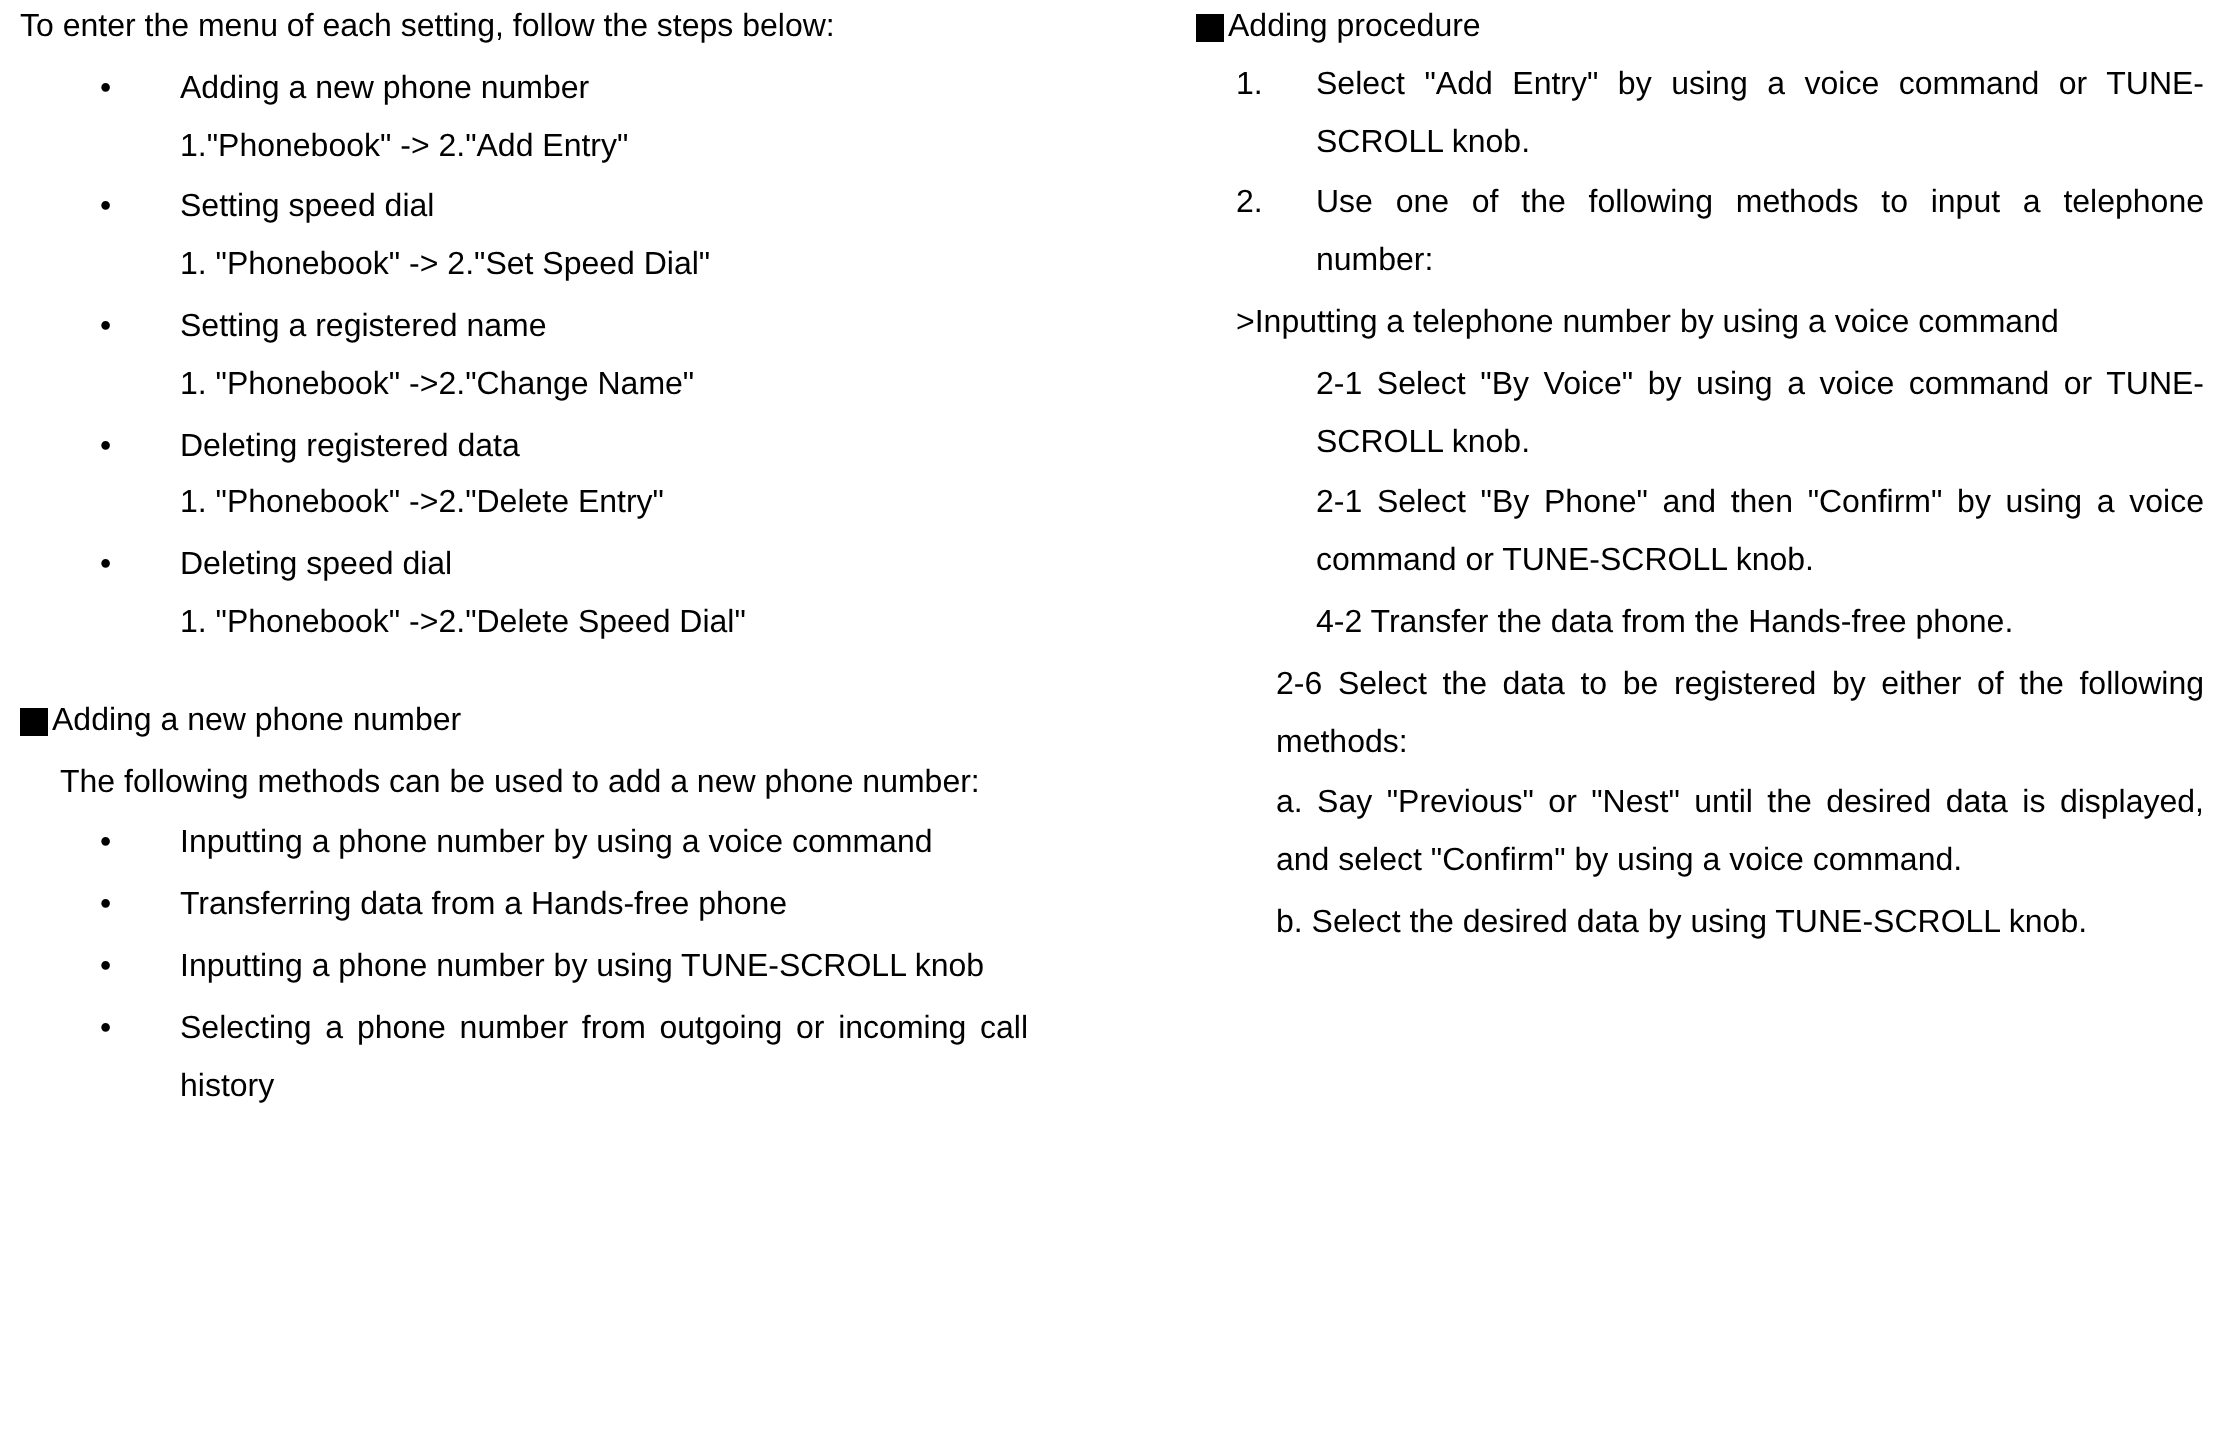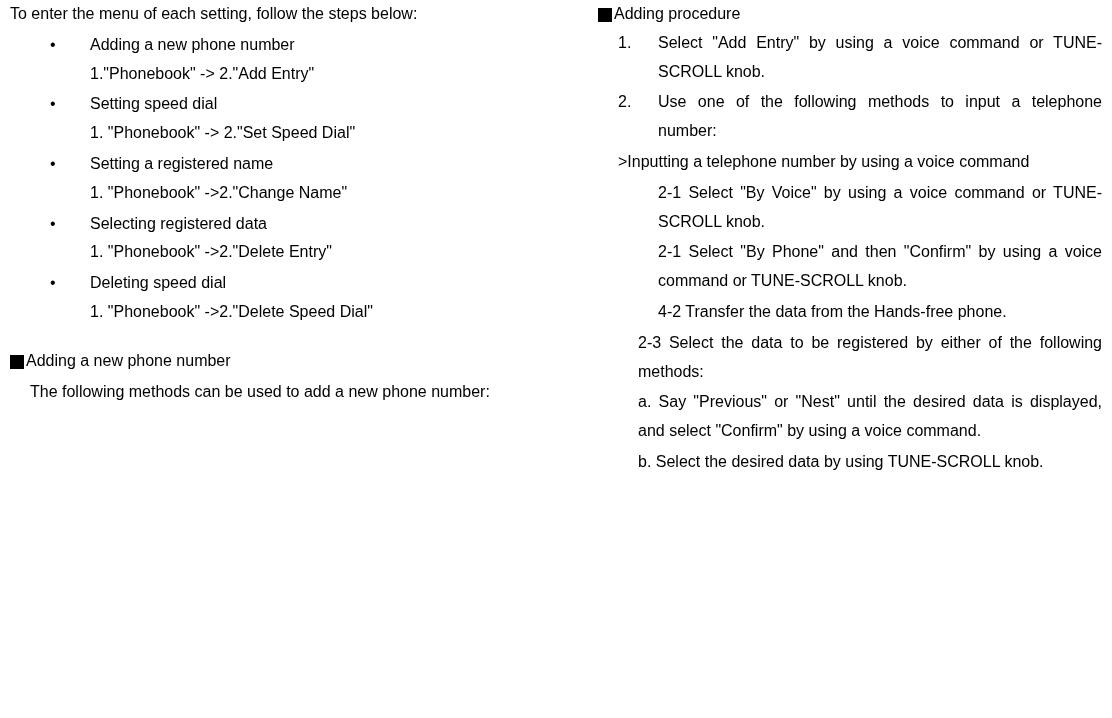--- a/index.html
+++ b/index.html
@@ -112,44 +112,50 @@
       </li>
       <li>
         <span>Setting speed dial</span>
         <span class="sub-step">1. "Phonebook" -&gt; 2."Set Speed Dial"</span>
       </li>
       <li>
         <span>Setting a registered name</span>
         <span class="sub-step">1. "Phonebook" -&gt;2."Change Name"</span>
       </li>
       <li>
-        <span>Selecting registered data</span>
+        <span>Deleting registered data</span>
         <span class="sub-step">1. "Phonebook" -&gt;2."Delete Entry"</span>
       </li>
       <li>
         <span>Deleting speed dial</span>
         <span class="sub-step">1. "Phonebook" -&gt;2."Delete Speed Dial"</span>
       </li>
     </ul>
 
     <p class="section-title">
       <span class="black-square"></span><span>Adding a new phone number</span>
     </p>
     <p class="section-desc justify">The following methods can be used to add a new phone number:</p>
+    <ul class="bullet-list">
+      <li class="justify">Inputting a phone number by using a voice command</li>
+      <li>Transferring data from a Hands-free phone</li>
+      <li class="justify">Inputting a phone number by using TUNE-SCROLL knob</li>
+      <li class="justify">Selecting a phone number from outgoing or incoming call history</li>
+    </ul>
   </div>
 
   <div class="column right-col">
     <p>
       <span class="black-square"></span><span>Adding procedure</span>
     </p>
     <ol class="numbered">
       <li><span class="num">1.</span><span>Select "Add Entry" by using a voice command or TUNE-SCROLL knob.</span></li>
       <li><span class="num">2.</span><span>Use one of the following methods to input a telephone number:</span></li>
     </ol>
     <p class="sub-heading">&gt;Inputting a telephone number by using a voice command</p>
     <p class="sub-item">2-1 Select "By Voice" by using a voice command or TUNE-SCROLL knob.</p>
     <p class="sub-item">2-1 Select "By Phone" and then "Confirm" by using a voice command or TUNE-SCROLL knob.</p>
     <p class="sub-item">4-2 Transfer the data from the Hands-free phone.</p>
-    <p class="sub-item-b">2-3 Select the data to be registered by either of the following methods:</p>
+    <p class="sub-item-b">2-6 Select the data to be registered by either of the following methods:</p>
     <p class="sub-item-b">a. Say "Previous" or "Nest" until the desired data is displayed, and select "Confirm" by using a voice command.</p>
     <p class="sub-item-b">b. Select the desired data by using TUNE-SCROLL knob.</p>
   </div>
 </div>
 
 </body></html>

